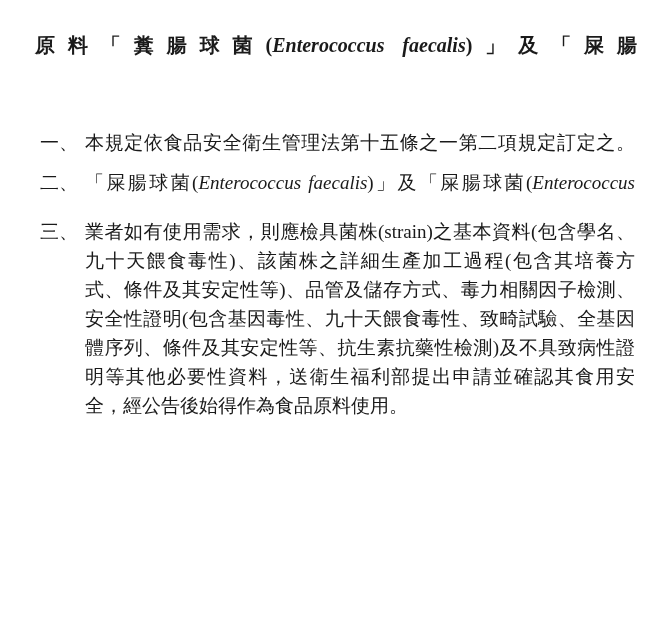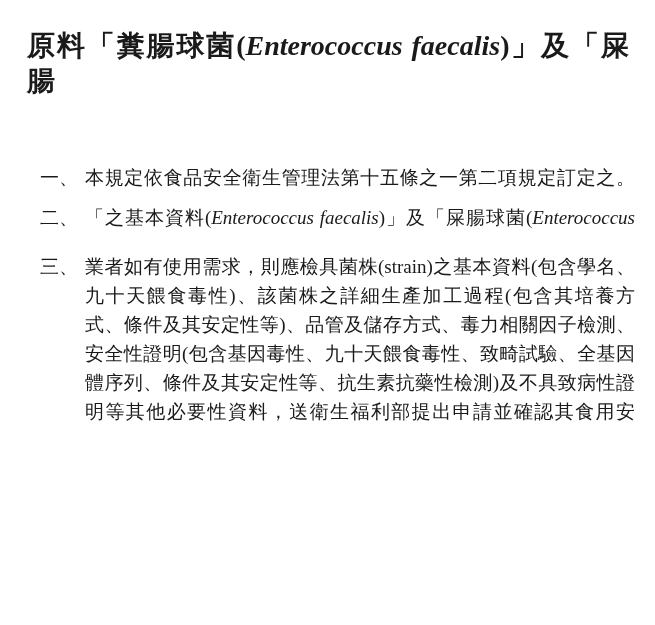--- a/index.html
+++ b/index.html
@@ -9,24 +9,24 @@
     color: #1a1a1a;
     font-family: "Liberation Serif", "DejaVu Serif", serif;
     overflow: hidden;
   }
   .page {
     position: relative;
     width: 655px; height: 625px;
     background: #ffffff;
   }
   .title-block {
-    margin: 28px 0 0 27px;
+    margin: 28px 0 0 35px;
     width: 602px;
     font-weight: 700;
-    font-size: 28px;
+    font-size: 20px;
     line-height: 35px;
   }
   .articles {
     margin: 65px 0 0 40px;
     width: 595px;
     font-size: 19px;
     line-height: 29px;
   }
   .article { position: relative; padding-left: 45px; }
   .article .marker { position: absolute; left: 0; top: 0; width: 45px; }
@@ -45,25 +45,26 @@
   <div class="title-block" id="title">
       <div class="t-line justify"><span>原料「糞腸球菌(</span><em>Enterococcus faecalis</em><span>)」及「屎腸</span></div>
     </div>
   <div class="articles" id="articles">
       <div class="article a1">
         <span class="marker">一、</span>
         <div class="b-line justify"><span>本規定依食品安全衛生管理法第十五條之一第二項規定訂定之。</span></div>
       </div>
       <div class="article a2">
         <span class="marker">二、</span>
-        <div class="b-line justify"><span>「之基本資料(</span><em>Enterococcus faecalis</em><span>)」及「屎腸球菌(</span><em>Enterococcus</em></div>
+        <div class="b-line justify"><span>「屎腸球菌(</span><em>Enterococcus faecalis</em><span>)」及「屎腸球菌(</span><em>Enterococcus</em></div>
       </div>
       <div class="article a3">
         <span class="marker">三、</span>
         <div class="b-line justify"><span>業者如有使用需求，則應檢具菌株(strain)之基本資料(包含學名、</span></div>
         <div class="b-line justify"><span>九十天餵食毒性)、該菌株之詳細生產加工過程(包含其培養方</span></div>
         <div class="b-line justify"><span>式、條件及其安定性等)、品管及儲存方式、毒力相關因子檢測、</span></div>
         <div class="b-line justify"><span>安全性證明(包含基因毒性、九十天餵食毒性、致畸試驗、全基因</span></div>
         <div class="b-line justify"><span>體序列、條件及其安定性等、抗生素抗藥性檢測)及不具致病性證</span></div>
         <div class="b-line justify"><span>明等其他必要性資料，送衛生福利部提出申請並確認其食用安</span></div>
+        <div class="b-line"><span>全，經公告後始得作為食品原料使用。</span></div>
       </div>
     </div>
 </div>
 
 </body></html>

